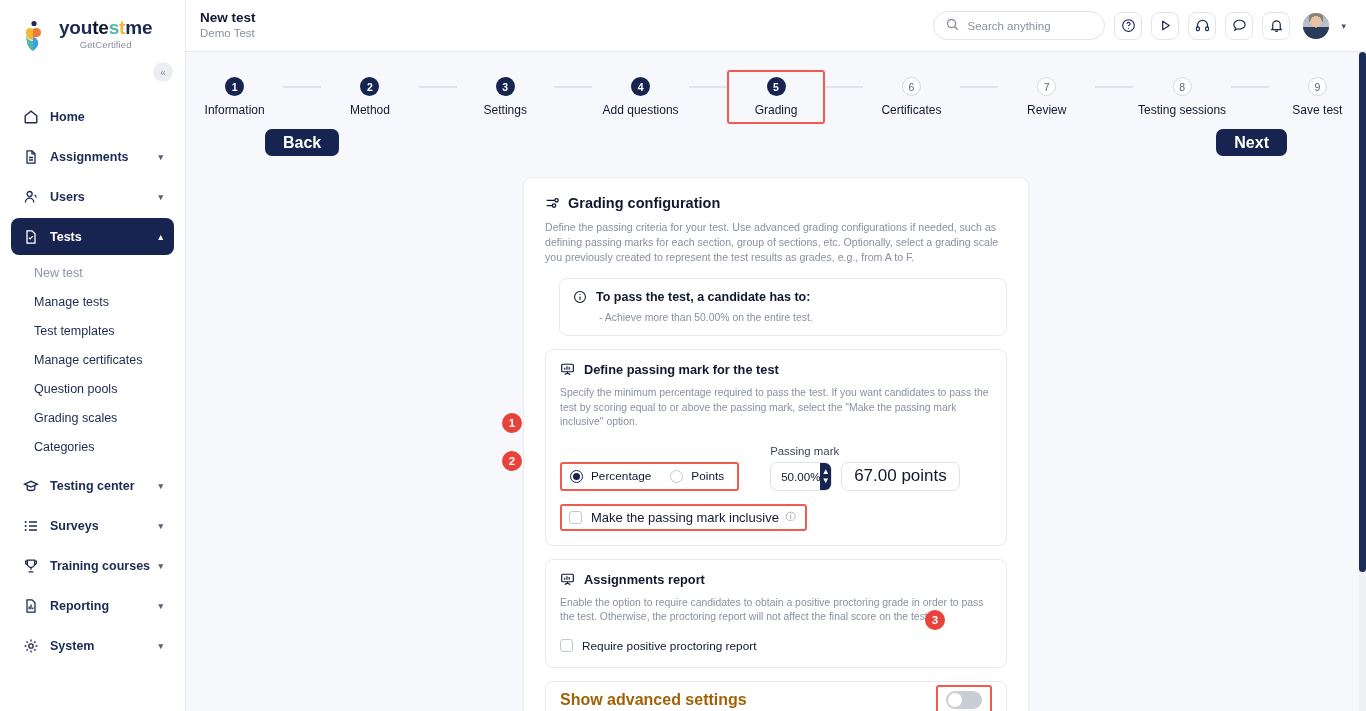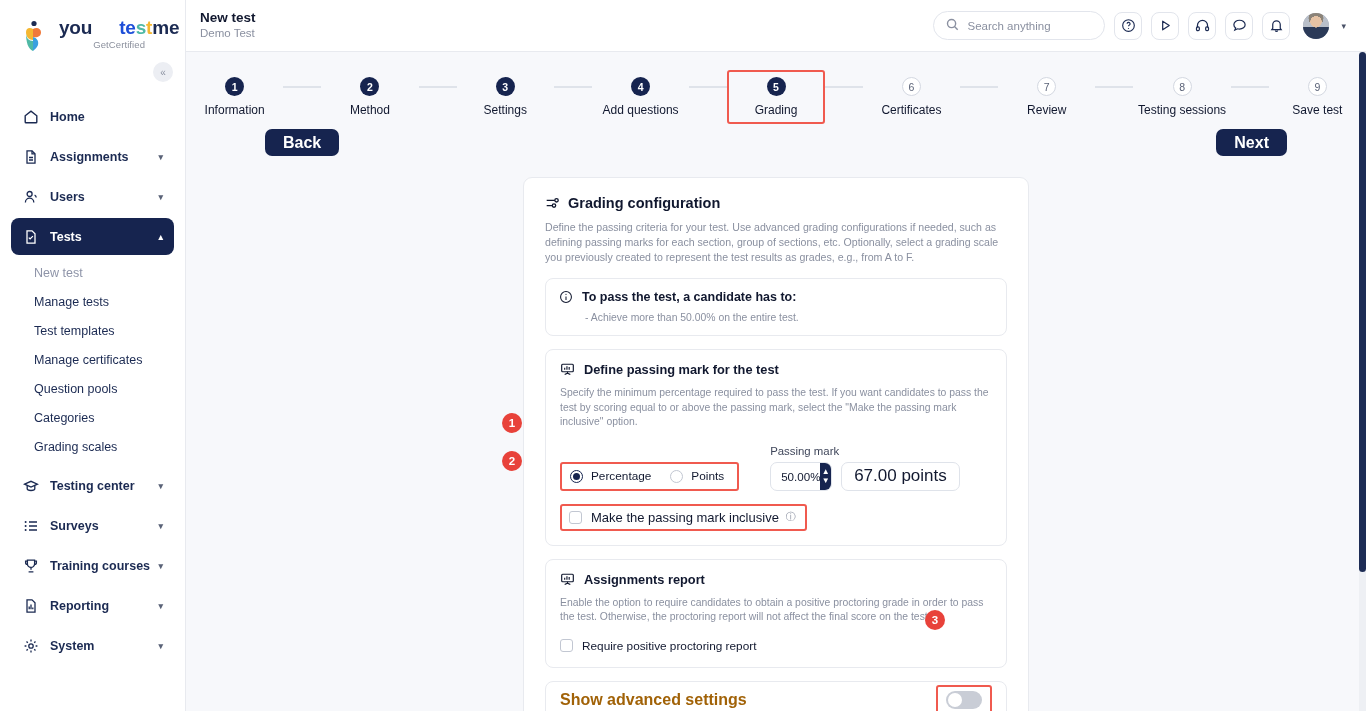--- a/index.html
+++ b/index.html
@@ -14,21 +14,21 @@
   
   .sidebar {
     width: 186px; height: 711px; background: #ffffff;
     border-right: 1px solid #e8eaef;
     position: relative; flex: 0 0 186px;
   }
   .logo-wrap { padding: 18px 0 0 22px; display: flex; align-items: flex-start; }
   .logo-mark { width: 30px; height: 34px; position: relative; margin-top: 2px; }
   .logo-text-block { margin-left: 7px; }
   .logo-word { font-size: 19px; font-weight: 700; letter-spacing: -0.2px; line-height: 20px; }
-  .l-you { color: #1b2a52; } .l-te { color: #1d4ed8; padding-left: 27px; } .l-s { color: #4fb9a5; }
+  .l-you { color: #1b2a52; } .l-te { color: #0f172a; } .l-s { color: #4fb9a5; }
   .l-t2 { color: #f5b731; } .l-me { color: #1b2a52; }
   .logo-sub { font-size: 9.5px; color: #8a8f9c; text-align: center; letter-spacing: 0.1px; margin-top: 1px;}
 
   .collapse-btn {
     position: absolute; right: 12px; top: 62px;
     width: 20px; height: 20px; border-radius: 50%;
     background: #eceef3; color: #8e94a3; font-size: 10px;
     display: flex; align-items: center; justify-content: center; cursor: pointer;
   }
 
@@ -110,21 +110,21 @@
   
   .card {
     width: 506px; margin: 21px auto 0 auto; background: #fff;
     border: 1px solid #e8eaef; border-radius: 9px; padding: 17px 21px 20px 21px;
   }
   .card-title { display: flex; align-items: center; font-size: 14.5px; font-weight: 700; color: #11182f; }
   .card-title .ti { margin-right: 8px; display: flex; }
   .card-desc { font-size: 10.6px; color: #8a90a0; line-height: 15px; margin-top: 9px; }
 
   .info-box {
-    border: 1px solid #e8eaef; border-radius: 8px; padding: 11px 13px 12px 13px; margin-top: 13px;
+    border: 1px solid #e8eaef; border-radius: 8px; padding: 11px 13px 12px 13px; margin-top: 13px; margin-left: 14px;
   }
   .info-head { display: flex; align-items: center; font-size: 12.5px; font-weight: 700; color: #11182f; }
   .info-head .ii { margin-right: 9px; display: flex; }
   .info-line { font-size: 10.4px; color: #8a90a0; margin-top: 8px; padding-left: 26px; }
 
   .sub-card {
     border: 1px solid #e8eaef; border-radius: 8px; padding: 12px 14px 14px 14px; margin-top: 13px;
   }
   .sub-head { display: flex; align-items: center; font-size: 12.8px; font-weight: 700; color: #11182f; }
   .sub-head .si { margin-right: 9px; display: flex; }
@@ -290,24 +290,24 @@
         <div class="sub-item">
             <span>Test templates</span>
           </div>
         <div class="sub-item">
             <span>Manage certificates</span>
           </div>
         <div class="sub-item">
             <span>Question pools</span>
           </div>
         <div class="sub-item">
+            <span>Grading scales</span>
+          </div>
+        <div class="sub-item">
             <span>Categories</span>
-          </div>
-        <div class="sub-item">
-            <span>Grading scales</span>
           </div>
       </div>
 
       <div class="nav-item" style="margin-top:6px">
         <span class="ico">
           <svg width="16" height="16" viewBox="0 0 16 16" fill="none" stroke="#1b2a52" stroke-width="1.3">
               <path d="M1.6 6.2 8 3.3l6.4 2.9L8 9.1z"></path>
               <path d="M4.2 7.6v3.1c0 1 1.7 1.8 3.8 1.8s3.8-.8 3.8-1.8V7.6"></path>
             </svg>
         </span>

